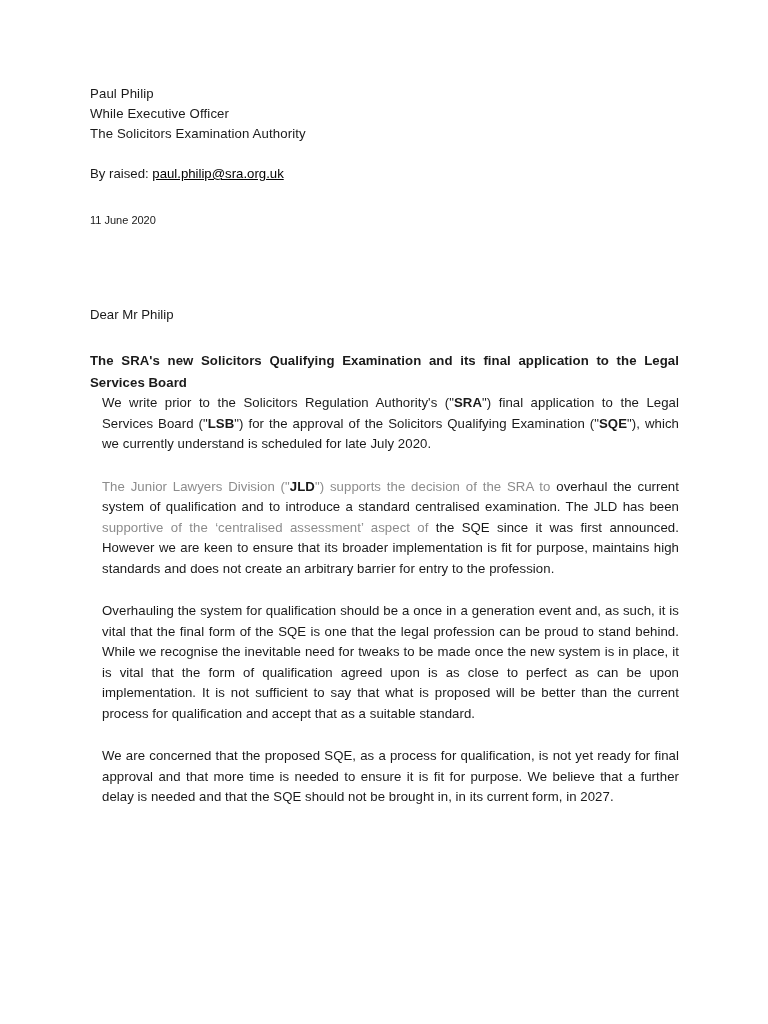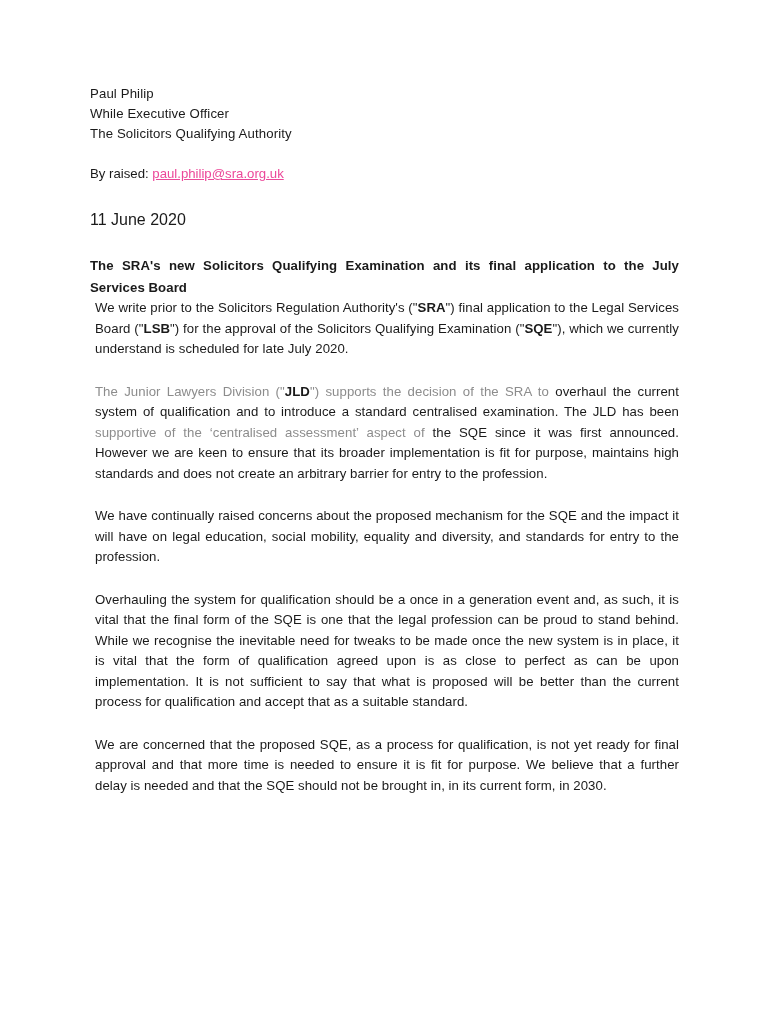--- a/index.html
+++ b/index.html
@@ -32,79 +32,79 @@
     line-height: 20px;
     letter-spacing: 0.01em;
   }
   .addr-line { display: block; }
   .email-line {
     font-size: 13.2px;
     line-height: 20px;
     margin-top: 20px;
   }
   a.email-link {
-    color: #ec4899;
+    color: #000000;
     text-decoration: underline;
     text-underline-offset: 1px;
   }
   .date-line {
-    font-size: 16px;
+    font-size: 11px;
     line-height: 20px;
     margin-top: 26px;
   }
   .salutation {
     font-size: 13.2px;
     line-height: 20px;
     margin-top: 75px;
   }
   h1.subject {
     font-size: 13.2px;
     line-height: 21.5px;
     font-weight: bold;
     margin: 25px 0 0 0;
     text-align: justify;
     text-align-last: left;
     letter-spacing: 0.005em;
   }
   p.para {
     font-size: 13.2px;
     line-height: 20.5px;
-    margin: 22px 0 0 5px;
+    margin: 22px 0 0 12px;
     text-align: justify;
     text-align-last: left;
     letter-spacing: 0.005em;
   }
   p.para:first-of-type { margin-top: 0; }
   .p1 { margin-top: 28px; }
   .faint { color: #8c8c8c; }
   b, strong { font-weight: bold; }
 </style>
 </head>
 <body>
 
 <div class="page">
   <div class="doc-body">
 
     <div class="addr-block">
       <span class="addr-line">Paul Philip</span>
       <span class="addr-line">While Executive Officer</span>
-      <span class="addr-line">The Solicitors Qualifying Authority</span>
+      <span class="addr-line">The Solicitors Examination Authority</span>
     </div>
 
     <div class="email-line"><span>By raised: </span><a class="email-link" href="#">paul.philip@sra.org.uk</a></div>
 
     <div class="date-line">11 June 2020</div>
 
+    <div class="salutation">Dear Mr Philip</div>
 
-    <h1 class="subject">The SRA's new Solicitors Qualifying Examination and its final application to the July Services Board</h1>
+    <h1 class="subject">The SRA's new Solicitors Qualifying Examination and its final application to the Legal Services Board</h1>
 
     <p class="para p1"><span>We write prior to the Solicitors Regulation Authority's ("</span><b>SRA</b><span>") final application to the Legal Services Board ("</span><b>LSB</b><span>") for the approval of the Solicitors Qualifying Examination ("</span><b>SQE</b><span>"), which we currently understand is scheduled for late July 2020.</span></p>
 
     <p class="para"><span class="faint">The Junior Lawyers Division ("</span><b>JLD</b><span class="faint">") supports the decision of the SRA to </span><span>overhaul the current system of qualification and to introduce a standard centralised examination. The JLD has been </span><span class="faint">supportive of the ‘centralised assessment’ aspect of </span><span>the SQE since it was first announced. However we are keen to ensure that its broader implementation is fit for purpose, maintains high standards and does not create an arbitrary barrier for entry to the profession.</span></p>
 
-    <p class="para">We have continually raised concerns about the proposed mechanism for the SQE and the impact it will have on legal education, social mobility, equality and diversity, and standards for entry to the profession.</p>
 
     <p class="para">Overhauling the system for qualification should be a once in a generation event and, as such, it is vital that the final form of the SQE is one that the legal profession can be proud to stand behind. While we recognise the inevitable need for tweaks to be made once the new system is in place, it is vital that the form of qualification agreed upon is as close to perfect as can be upon implementation. It is not sufficient to say that what is proposed will be better than the current process for qualification and accept that as a suitable standard.</p>
 
-    <p class="para">We are concerned that the proposed SQE, as a process for qualification, is not yet ready for final approval and that more time is needed to ensure it is fit for purpose. We believe that a further delay is needed and that the SQE should not be brought in, in its current form, in 2030.</p>
+    <p class="para">We are concerned that the proposed SQE, as a process for qualification, is not yet ready for final approval and that more time is needed to ensure it is fit for purpose. We believe that a further delay is needed and that the SQE should not be brought in, in its current form, in 2027.</p>
 
   </div>
 </div>
 
 </body></html>

